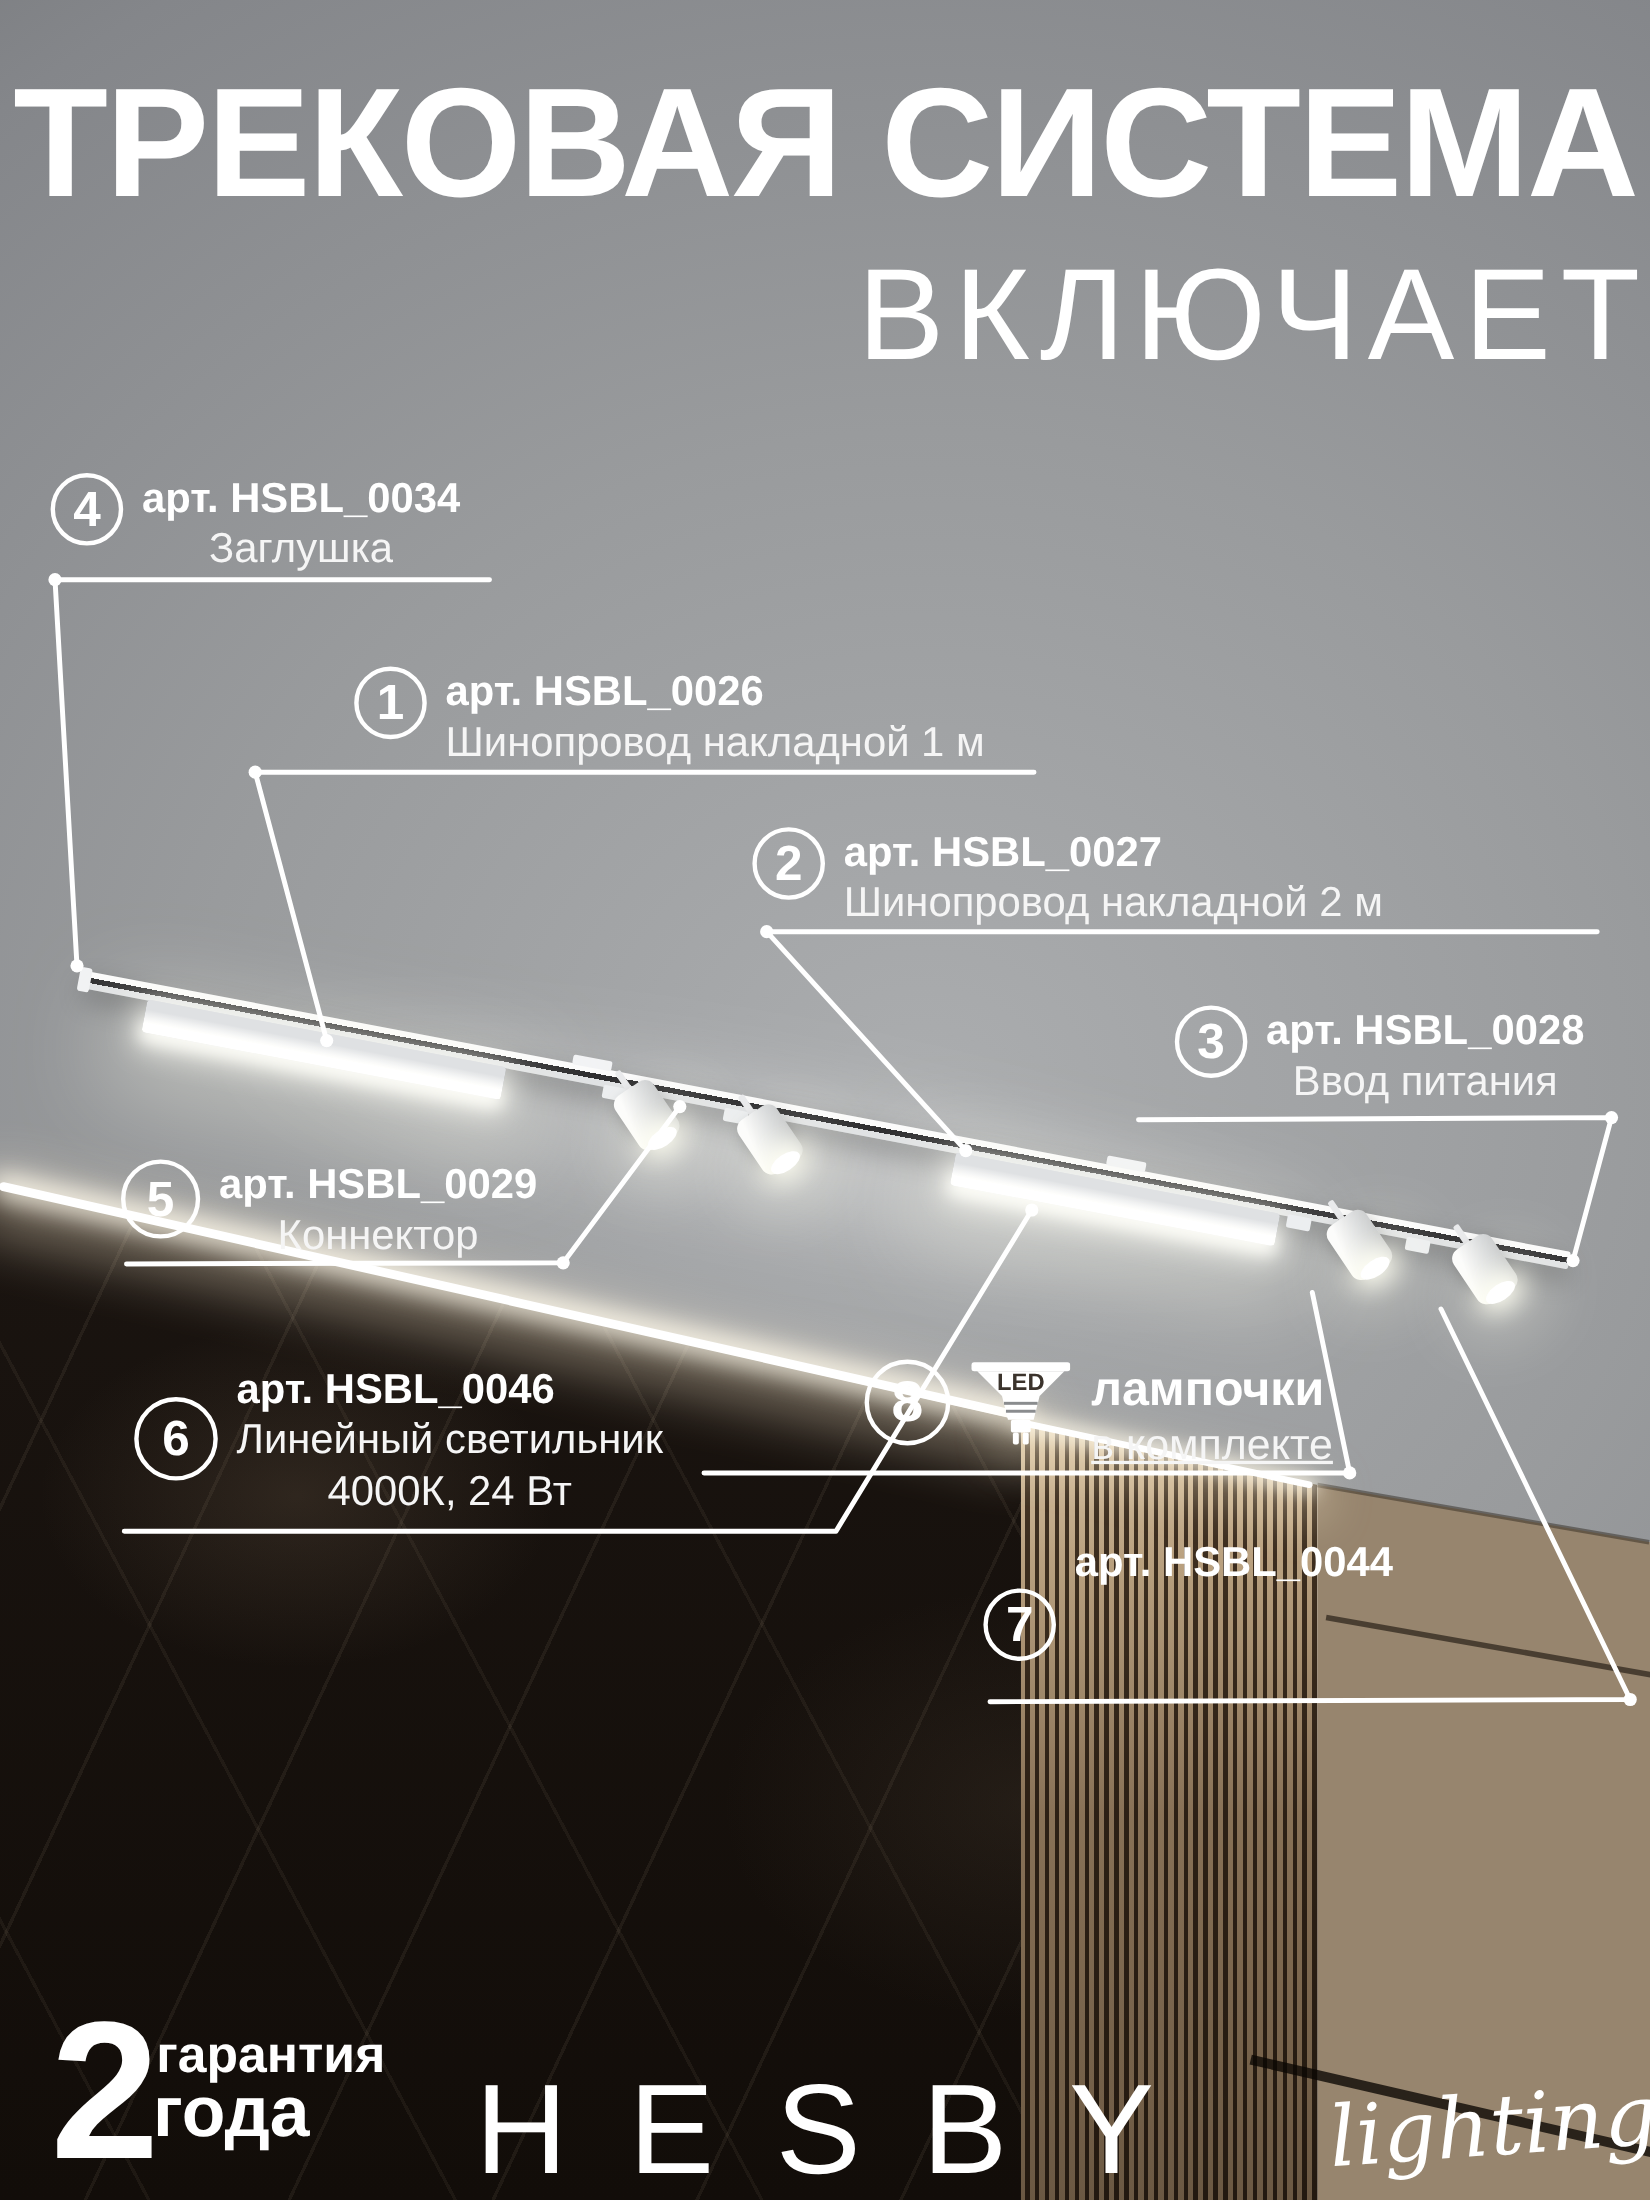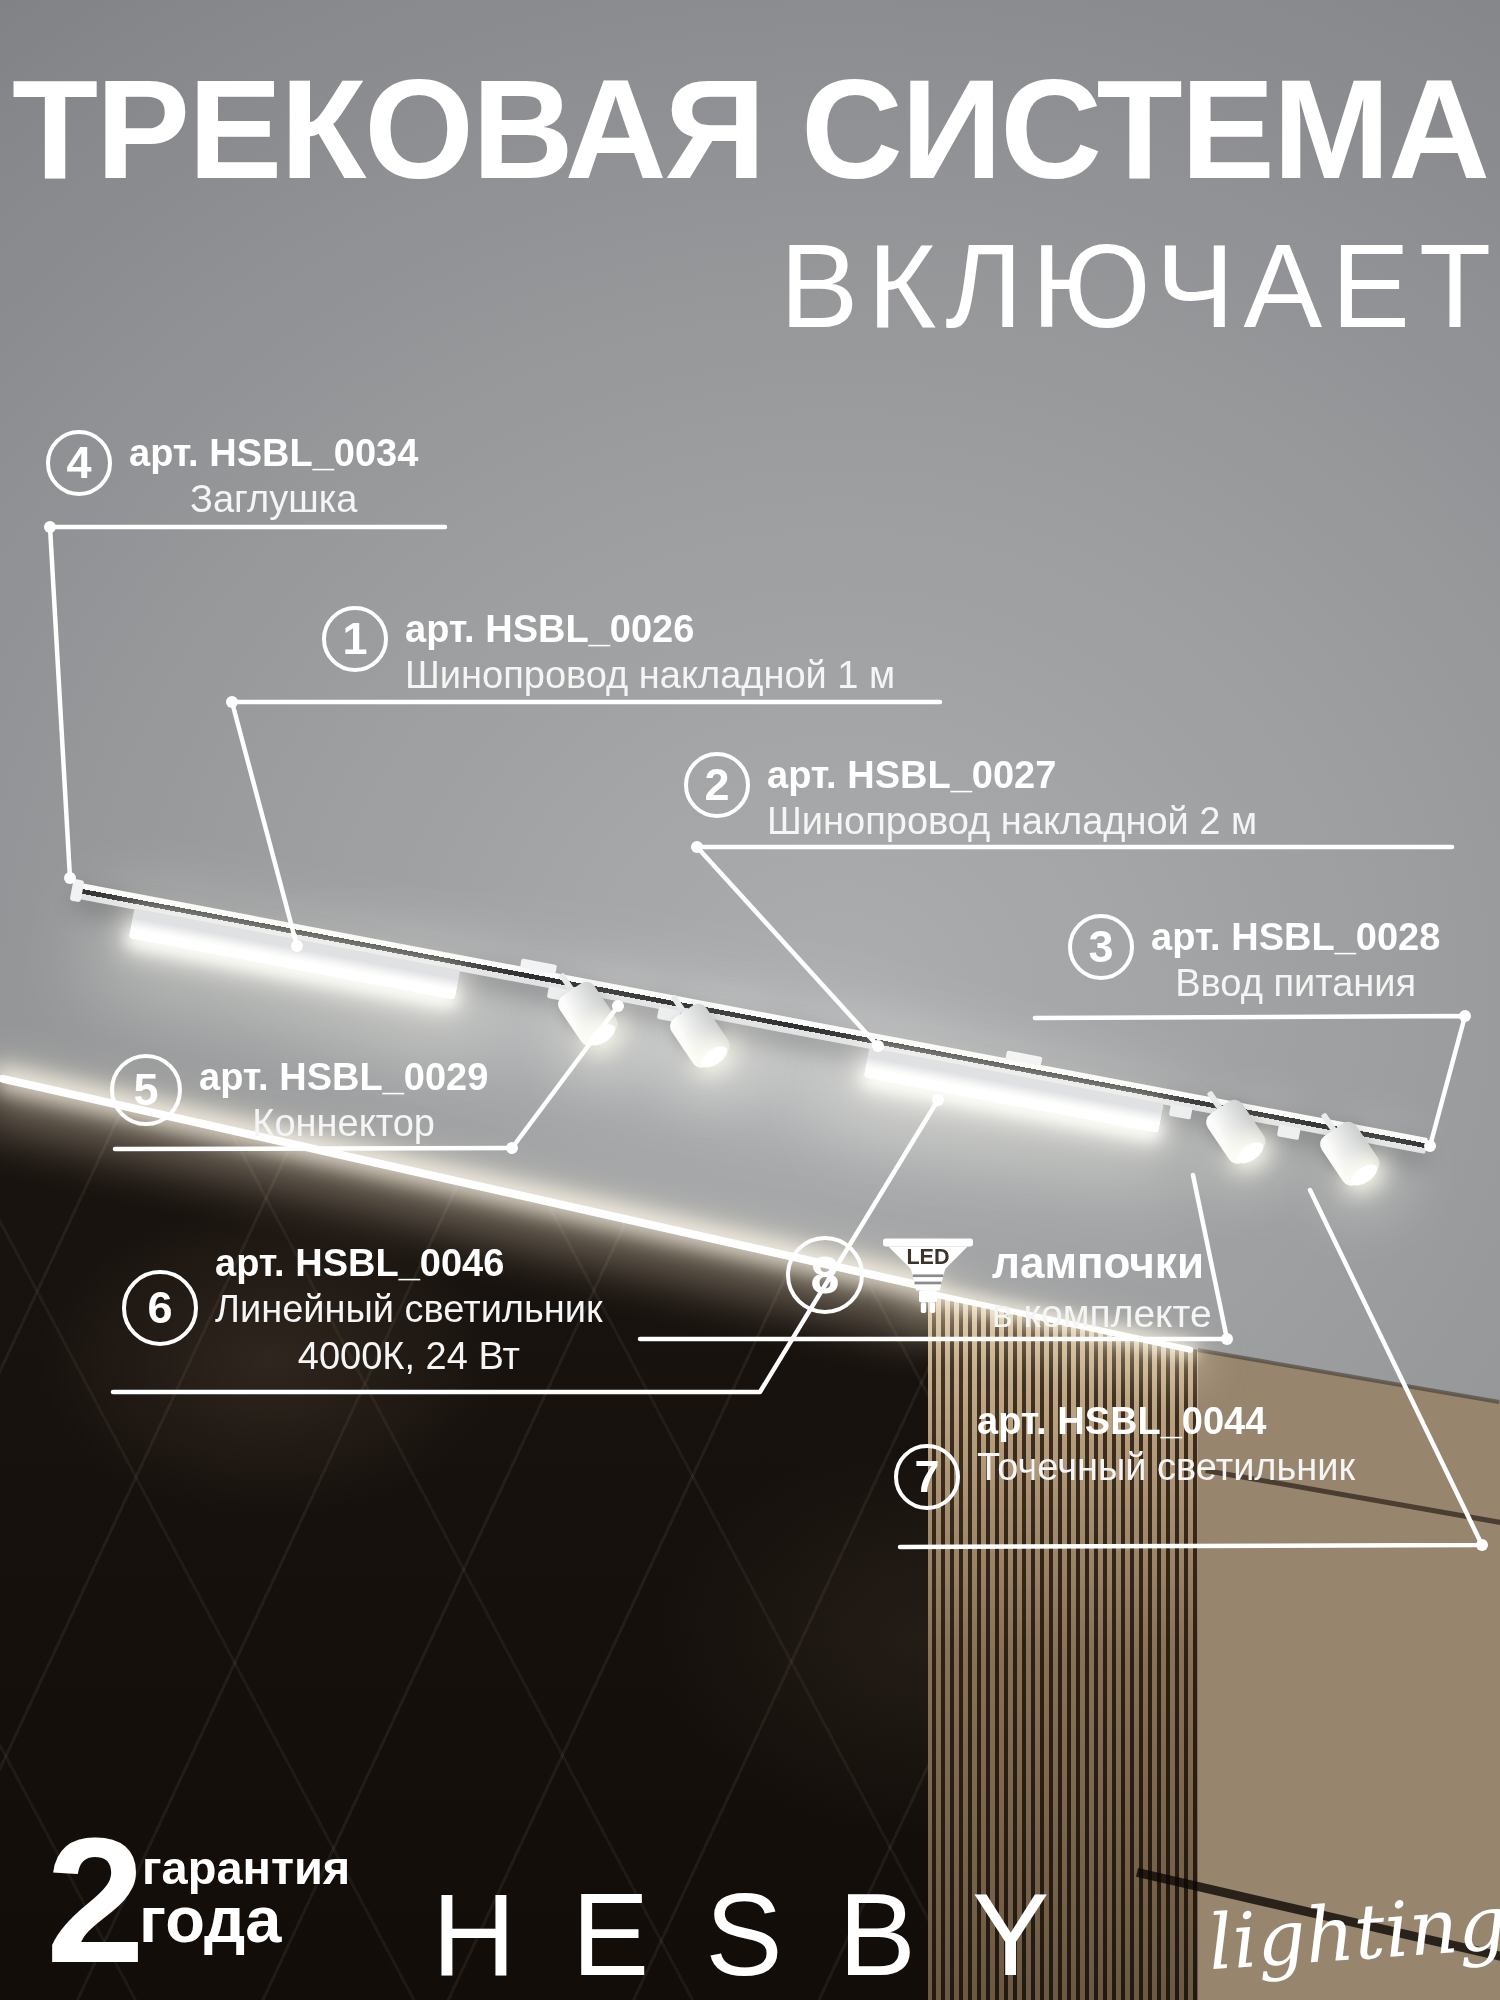--- a/index.html
+++ b/index.html
@@ -79,21 +79,21 @@
   .c4{left:46px;top:430px;}
   .c1{left:322px;top:606px;}
   .c2{left:684px;top:752px;}
   .c3{left:1068px;top:914px;}
   .c5{left:110px;top:1054px;}  .c5 .num{width:72px;height:72px;}
   .c6{left:122px;top:1240px;}  .c6 .num{width:76px;height:76px;margin-top:30px;}
   .c7{left:894px;top:1398px;}  .c7 .num{margin-top:46px;}
   .c8{left:786px;top:1236px;}  .c8 .num{width:78px;height:78px;font-size:52px;}
   .ledicon{width:90px;height:84px;margin:0 2px;}
   .c8 .art{font-size:44px;}
-  .c8 .dsc{font-size:39px;}
+  .c8 .dsc{font-size:39px;text-decoration:underline;}
   
   .wnum{position:absolute;left:46px;top:1812px;font-size:178px;font-weight:700;line-height:1;z-index:40;}
   .wword1{position:absolute;left:142px;top:1840px;font-size:47px;font-weight:700;z-index:40;}
   .wword2{position:absolute;left:139px;top:1882px;font-size:65px;font-weight:700;z-index:40;}
   .brand{position:absolute;left:432px;top:1868px;font-size:116px;font-weight:400;
     letter-spacing:56px;z-index:40;white-space:nowrap;}
   .brand-sub{position:absolute;left:1208px;top:1888px;font-size:76px;z-index:40;
     font-family:"DejaVu Serif","Liberation Serif",serif;font-style:italic;transform:rotate(-4deg);white-space:nowrap;}
 </style>
 </head>
@@ -237,21 +237,20 @@
     <div class="ctext">
       <span class="art">лампочки</span>
       <span class="dsc">в комплекте</span>
     </div>
   </div>
 
   <div class="callout c7">
     <div class="num">7</div>
     <div class="ctext">
       <span class="art">арт. HSBL_0044</span>
-      <span class="dsc">Точечный светильник</span>
     </div>
   </div>
 
   <div class="wnum">2</div>
   <div class="wword1">гарантия</div>
   <div class="wword2">года</div>
   <div class="brand">HESBY</div>
   <div class="brand-sub">lighting</div>
 
 </div>

